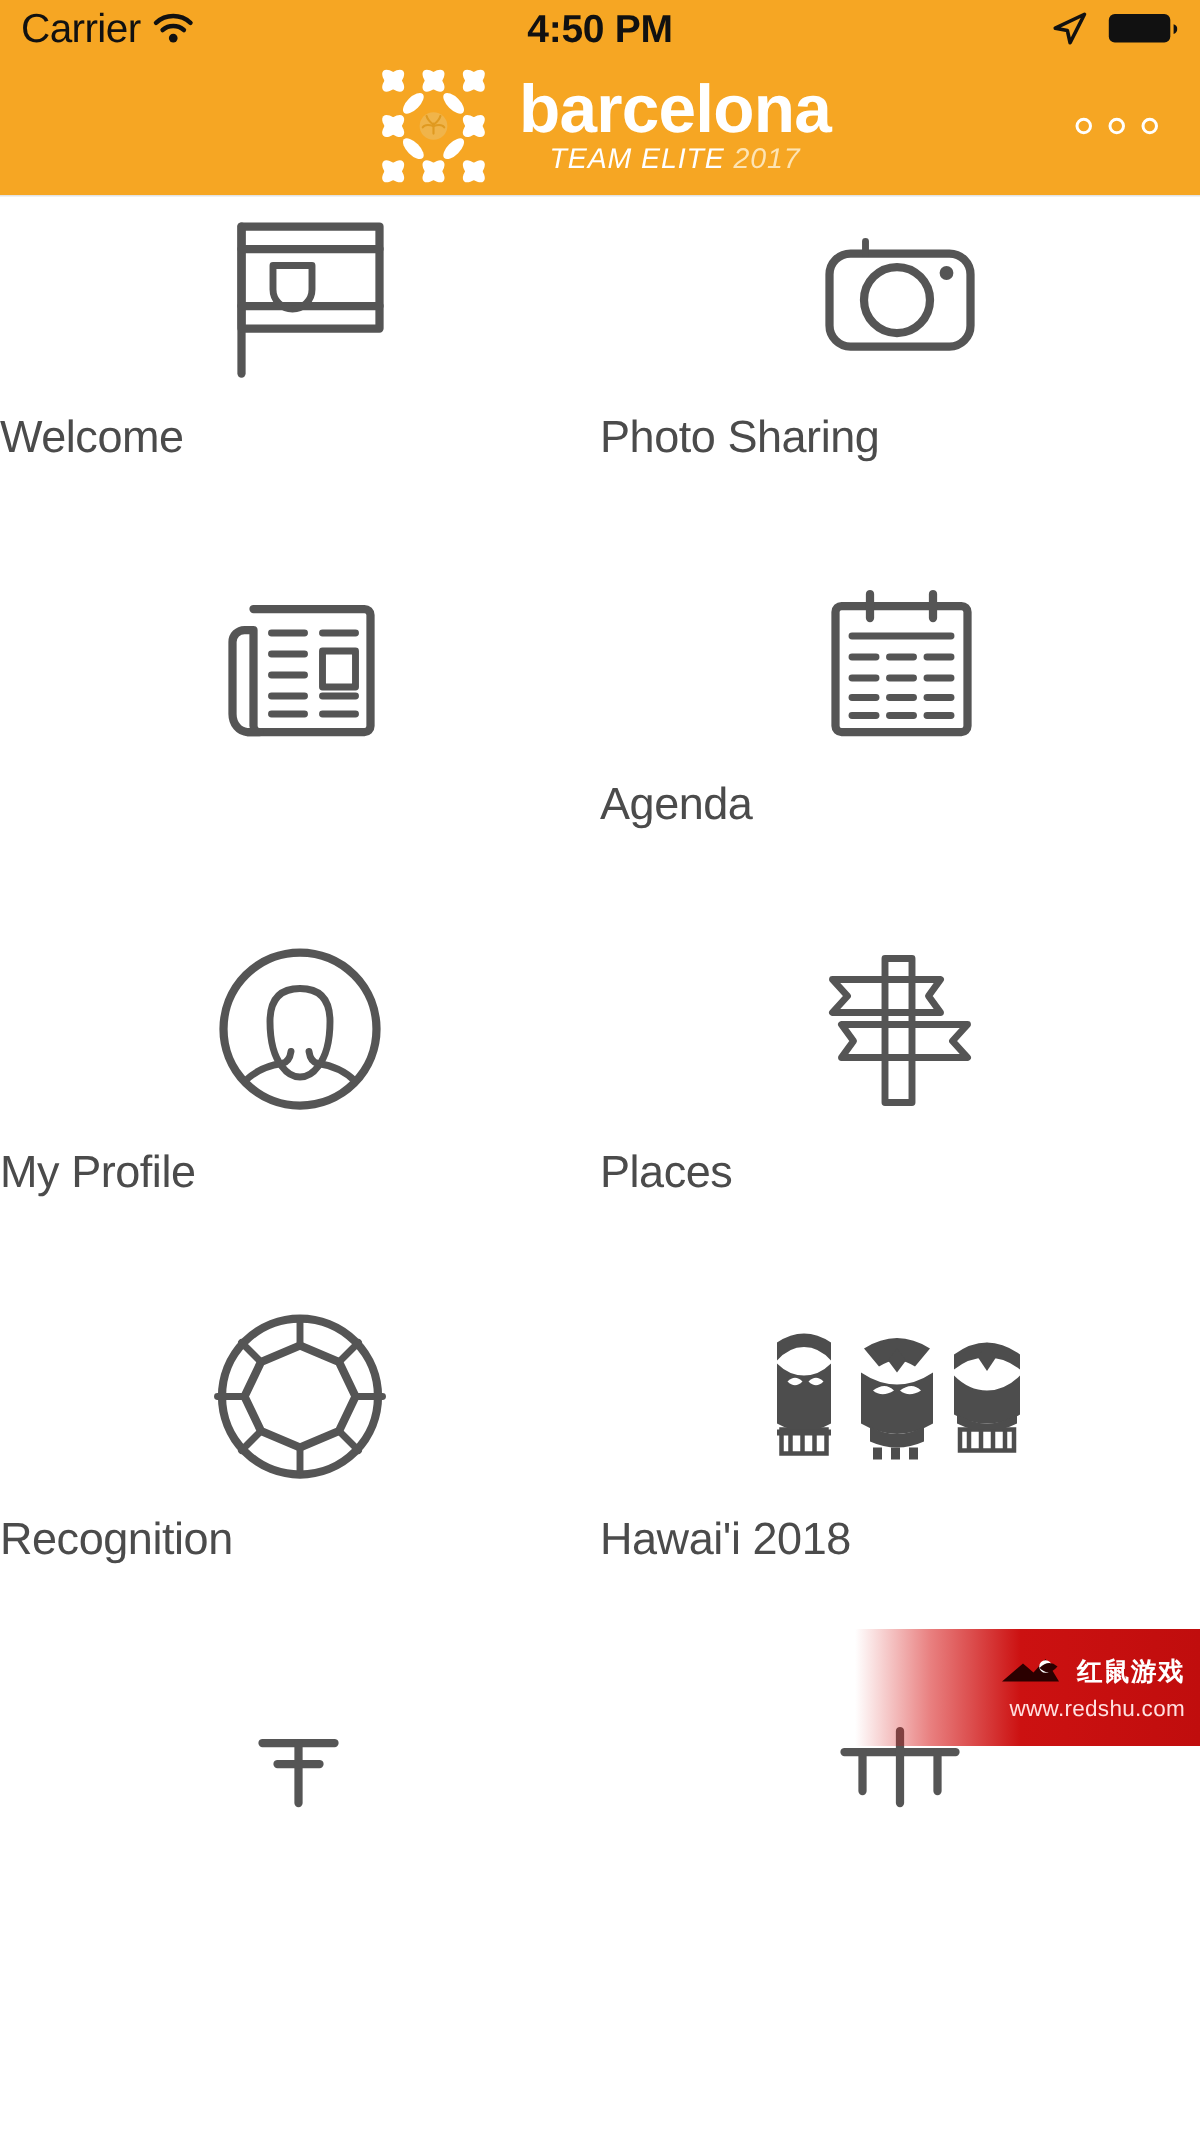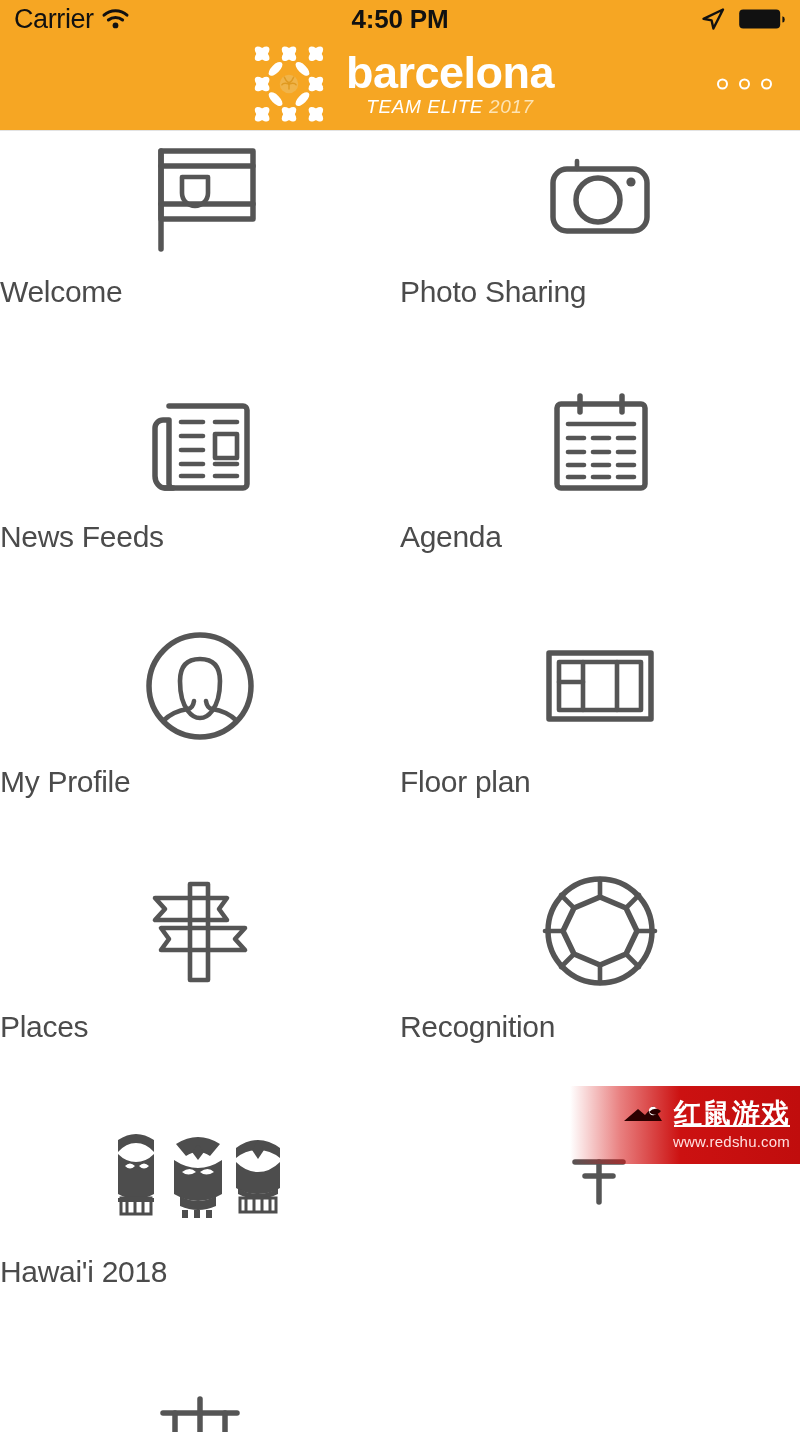--- a/index.html
+++ b/index.html
@@ -90,21 +90,21 @@
   
   .watermark {
     position: absolute; right: 0; bottom: 0;
     width: 230px; height: 78px;
     background: linear-gradient(to right, rgba(214,22,22,0) 0%, rgba(214,22,22,.55) 22%, #cc1111 48%, #c00d0d 100%);
     display: flex; flex-direction: column;
     align-items: flex-end; justify-content: center;
     padding-right: 10px;
   }
   .wm-row { display: flex; align-items: center; gap: 6px; }
-  .wm-cn { font-size: 28px; font-weight: bold; color: #ffffff; letter-spacing: 1px; line-height: 1; text-decoration: underline; }
+  .wm-cn { font-size: 17px; font-weight: bold; color: #ffffff; letter-spacing: 1px; line-height: 1; }
   .wm-url { font-size: 15px; color: #ffe0e0; margin-top: 5px; letter-spacing: .2px; }
 </style>
 </head>
 <body>
 
 <div class="phone">
 
   <div class="statusbar">
     <div class="sb-left">
       <span class="sb-carrier">Carrier</span>
@@ -231,21 +231,20 @@
             <path d="M46 60 h22"></path>
               <path d="M46 74 h22"></path>
               <path d="M46 88 h22"></path>
             <path d="M46 100 h22"></path>
               <path d="M80 100 h22"></path>
             <path d="M80 88 h22"></path>
           </g>
           <rect class="ln-thin" x="80" y="58" width="22" height="24"></rect>
         </svg>
       </div>
-      <div class="tile-label">News Feeds</div>
     </div>
 
 
     <div class="tile">
       <div class="tile-icon">
         <svg width="130" height="130" viewBox="0 0 130 130">
           <rect class="ln" x="22" y="28" width="88" height="84" rx="4" ry="4"></rect>
           <path class="ln" d="M45 20 v16"></path>
           <path class="ln" d="M87 20 v16"></path>
           <path class="ln-thin" d="M33 48 h66"></path>
@@ -273,32 +272,20 @@
         <svg width="130" height="130" viewBox="0 0 130 130">
           <circle class="ln" cx="65" cy="65" r="51"></circle>
           <path class="ln-thin" d="M45 60 q0-22 20-22 q20 0 20 22 q0 20 -8 30 q-5 7 -12 7 q-7 0 -12 -7 q-8 -10 -8 -30 z"></path>
           <path class="ln-thin" d="M28 100 q10 -10 25 -12 q5 -1 6 -8"></path>
           <path class="ln-thin" d="M102 100 q-10 -10 -25 -12 q-5 -1 -6 -8"></path>
         </svg>
       </div>
       <div class="tile-label">My Profile</div>
     </div>
 
-    <div class="tile">
-      <div class="tile-icon">
-        <svg width="130" height="130" viewBox="0 0 130 130">
-          <rect class="ln" x="14" y="32" width="102" height="66"></rect>
-          <rect class="ln-thin" x="24" y="41" width="82" height="48"></rect>
-          <path class="ln-thin" d="M48 41 V89"></path>
-          <path class="ln-thin" d="M82 41 V89"></path>
-          <path class="ln-thin" d="M24 61 H48"></path>
-        </svg>
-      </div>
-      <div class="tile-label">Floor plan</div>
-    </div>
 
     <div class="tile">
       <div class="tile-icon">
         <svg width="130" height="130" viewBox="0 0 130 130">
           <path class="ln-thin" d="M55 18 h18 v96 h-18 z"></path>
           <path class="ln-thin" d="M20 32 L30 43 L20 54 h72 l-8 -11 l8 -11 z"></path>
           <path class="ln-thin" d="M110 62 L100 73 L110 84 H26 l8 -11 l-8 -11 z"></path>
         </svg>
       </div>
       <div class="tile-label">Places</div>

